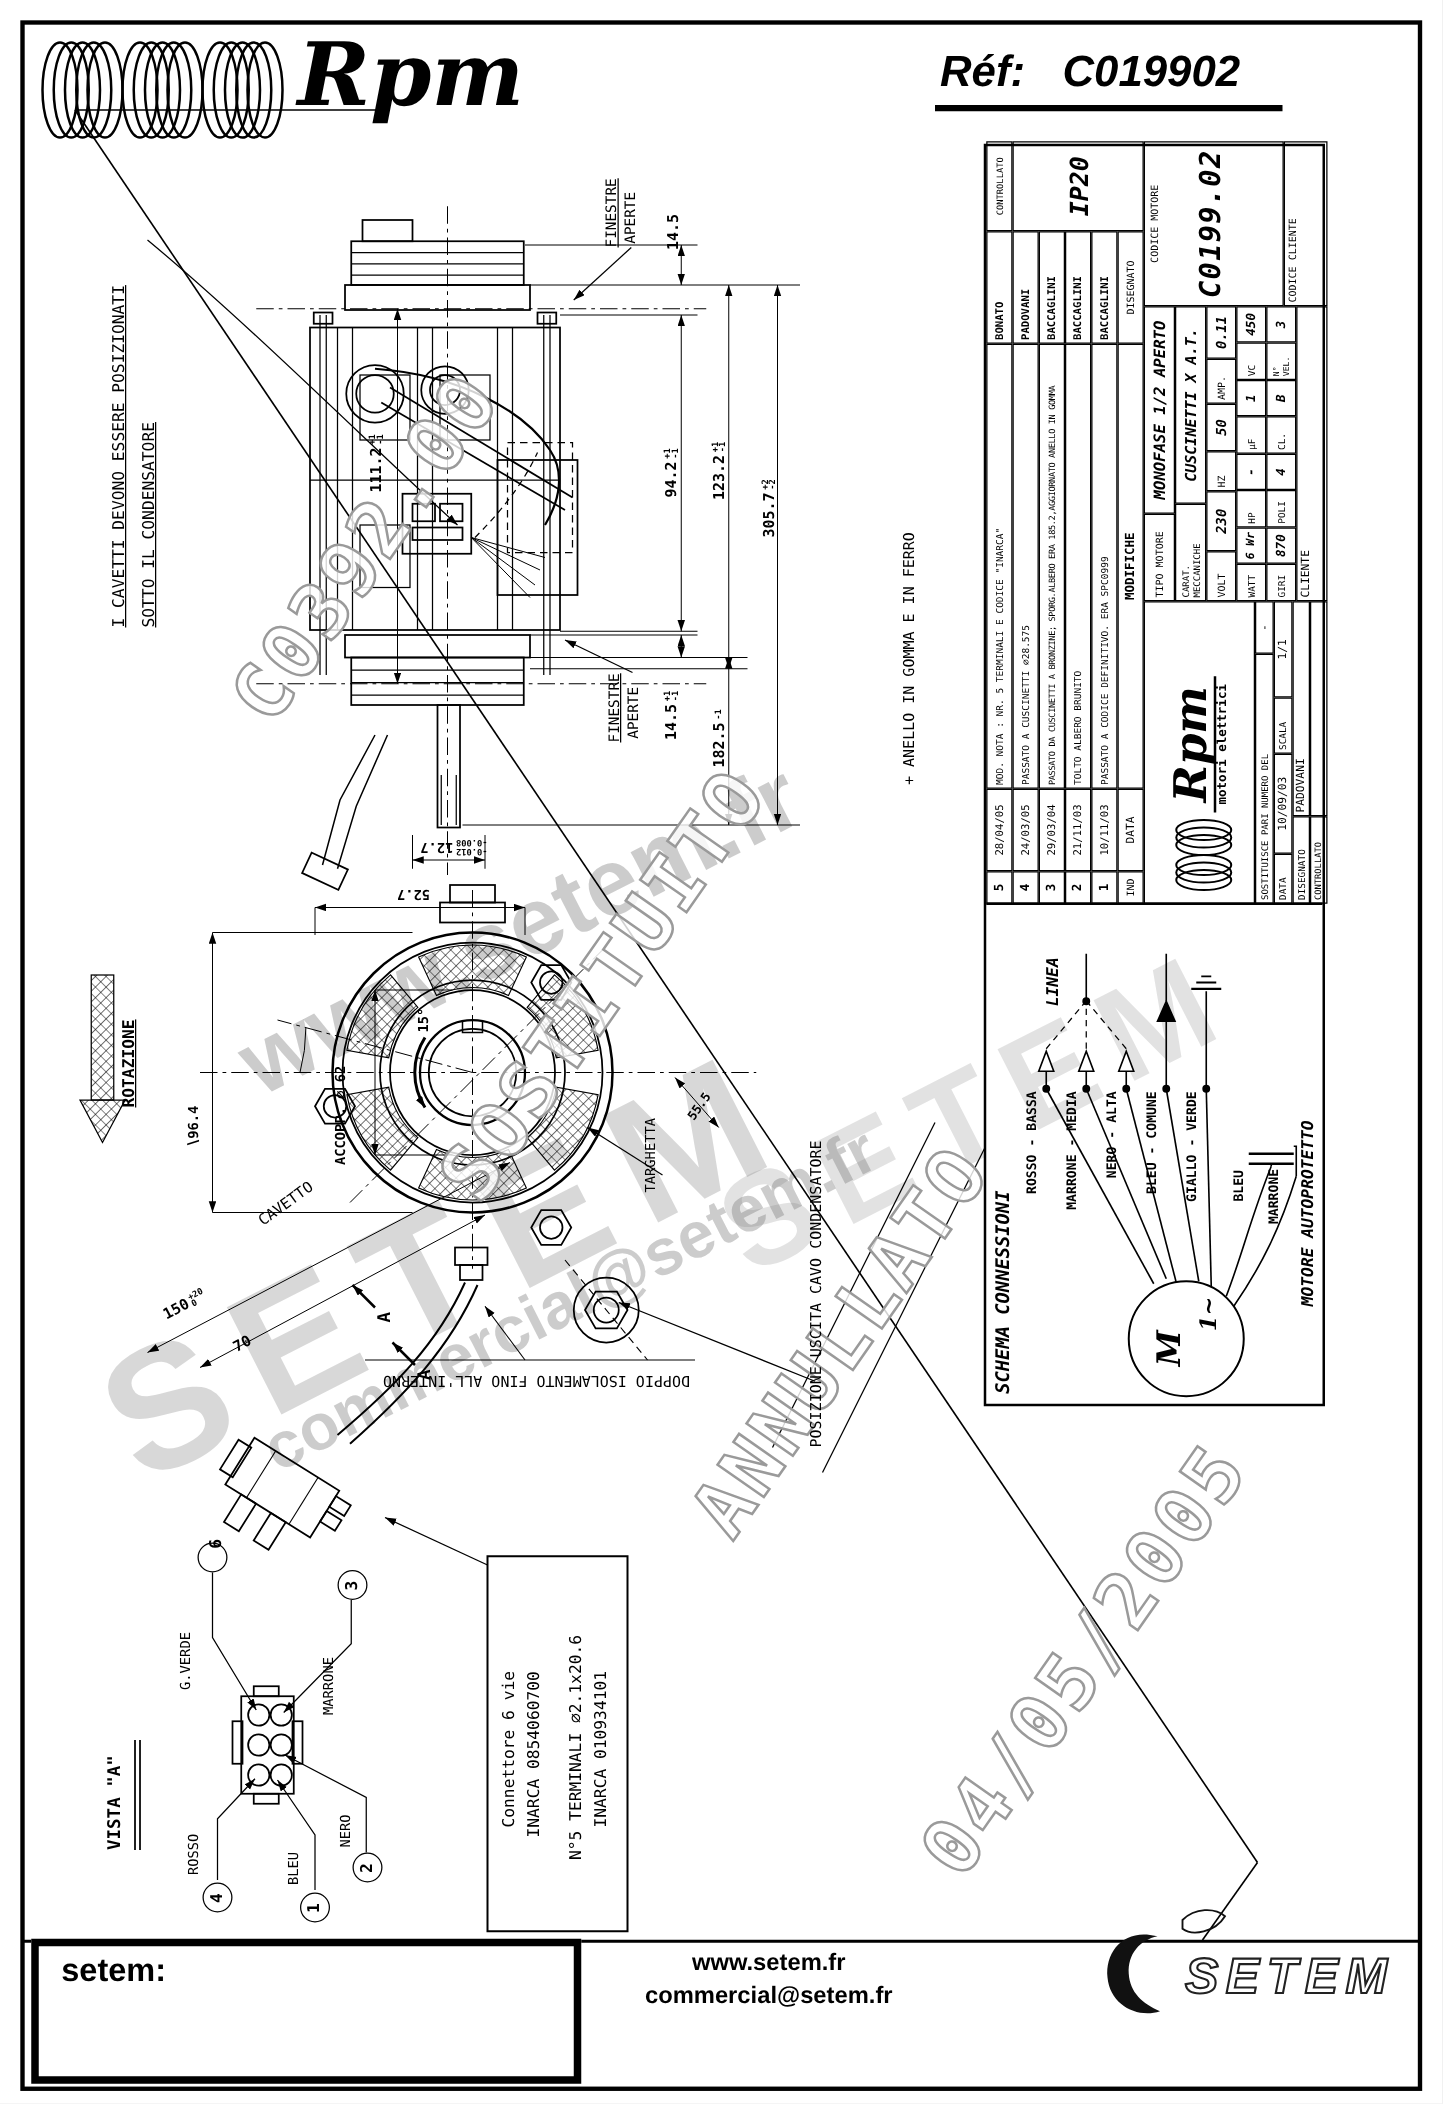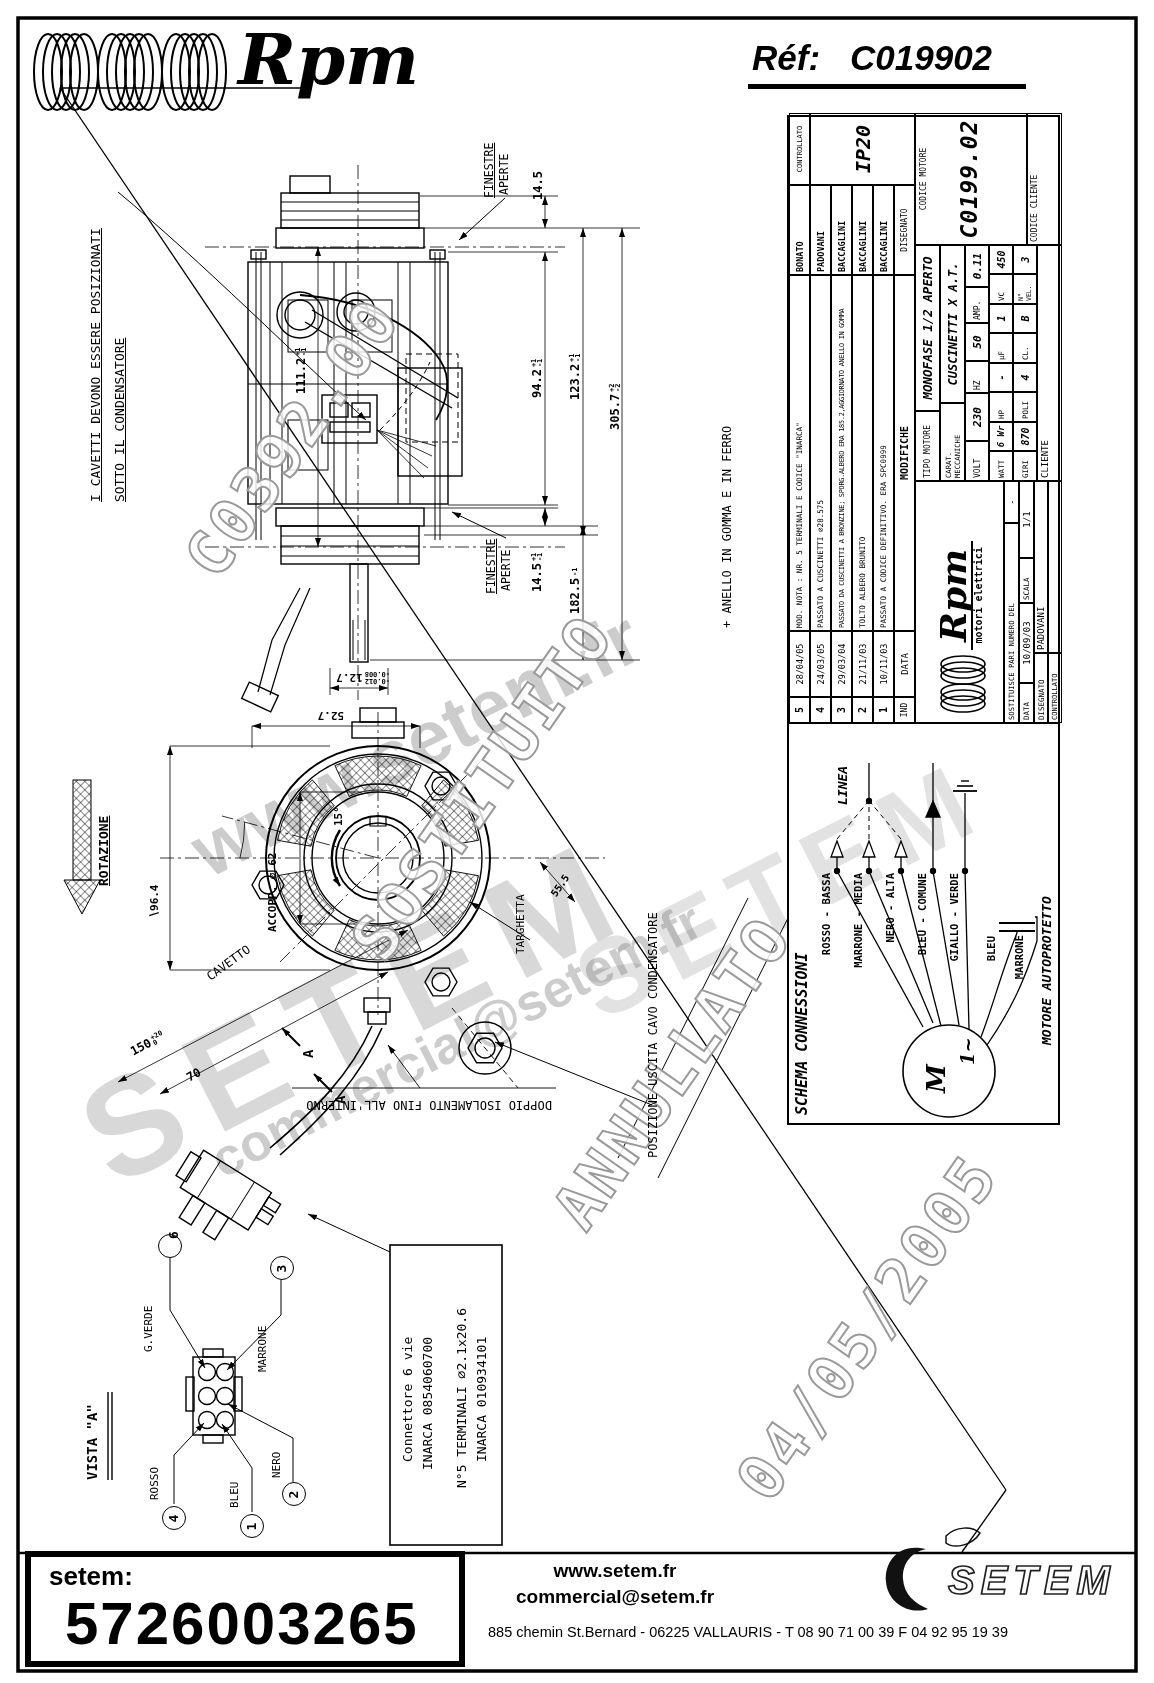--- a/index.html
+++ b/index.html
@@ -581,19 +581,17 @@
       <div class="c" style="left:878px;top:126px;width:132px;height:112px;flex-direction:column;justify-content:flex-start;">
         <span style="font-size:8px;margin-top:3px;">CODICE MOTORE</span>
         <span class="iv" style="font-size:23px;margin-top:28px;letter-spacing:1px;">C0199.02</span>
       </div>
       <div class="c" style="left:878px;top:238px;width:132px;height:35px;font-size:8px;align-items:flex-start;padding-top:2px;">CODICE CLIENTE</div>
     </div>
   </div>
 
   <div style="position:absolute;left:25px;top:1551px;width:440px;height:116px;border:6px solid #000;box-sizing:border-box;background:#fff;z-index:26;">
     <span class="lbl" style="left:18px;top:4px;font-size:26px;font-weight:bold;font-family:'Liberation Sans',sans-serif;">setem:</span>
-    <span class="lbl" style="left:34px;top:32px;font-size:60px;font-weight:bold;font-family:'Liberation Sans',sans-serif;letter-spacing:2px;">5726003265</span>
   </div>
   <div class="lbl" style="left:480px;top:1560px;width:270px;text-align:center;font-size:19px;font-weight:bold;font-family:'Liberation Sans',sans-serif;">www.setem.fr</div>
   <div class="lbl" style="left:470px;top:1586px;width:290px;text-align:center;font-size:19px;font-weight:bold;font-family:'Liberation Sans',sans-serif;">commercial@setem.fr</div>
-  <div class="lbl" style="left:448px;top:1624px;width:600px;text-align:center;font-size:14.5px;font-family:'Liberation Sans',sans-serif;">885 chemin St.Bernard  -  06225 VALLAURIS  -  T 08 90 71 00 39   F 04 92 95 19 39</div>
 
 </div>
 
 </body></html>

